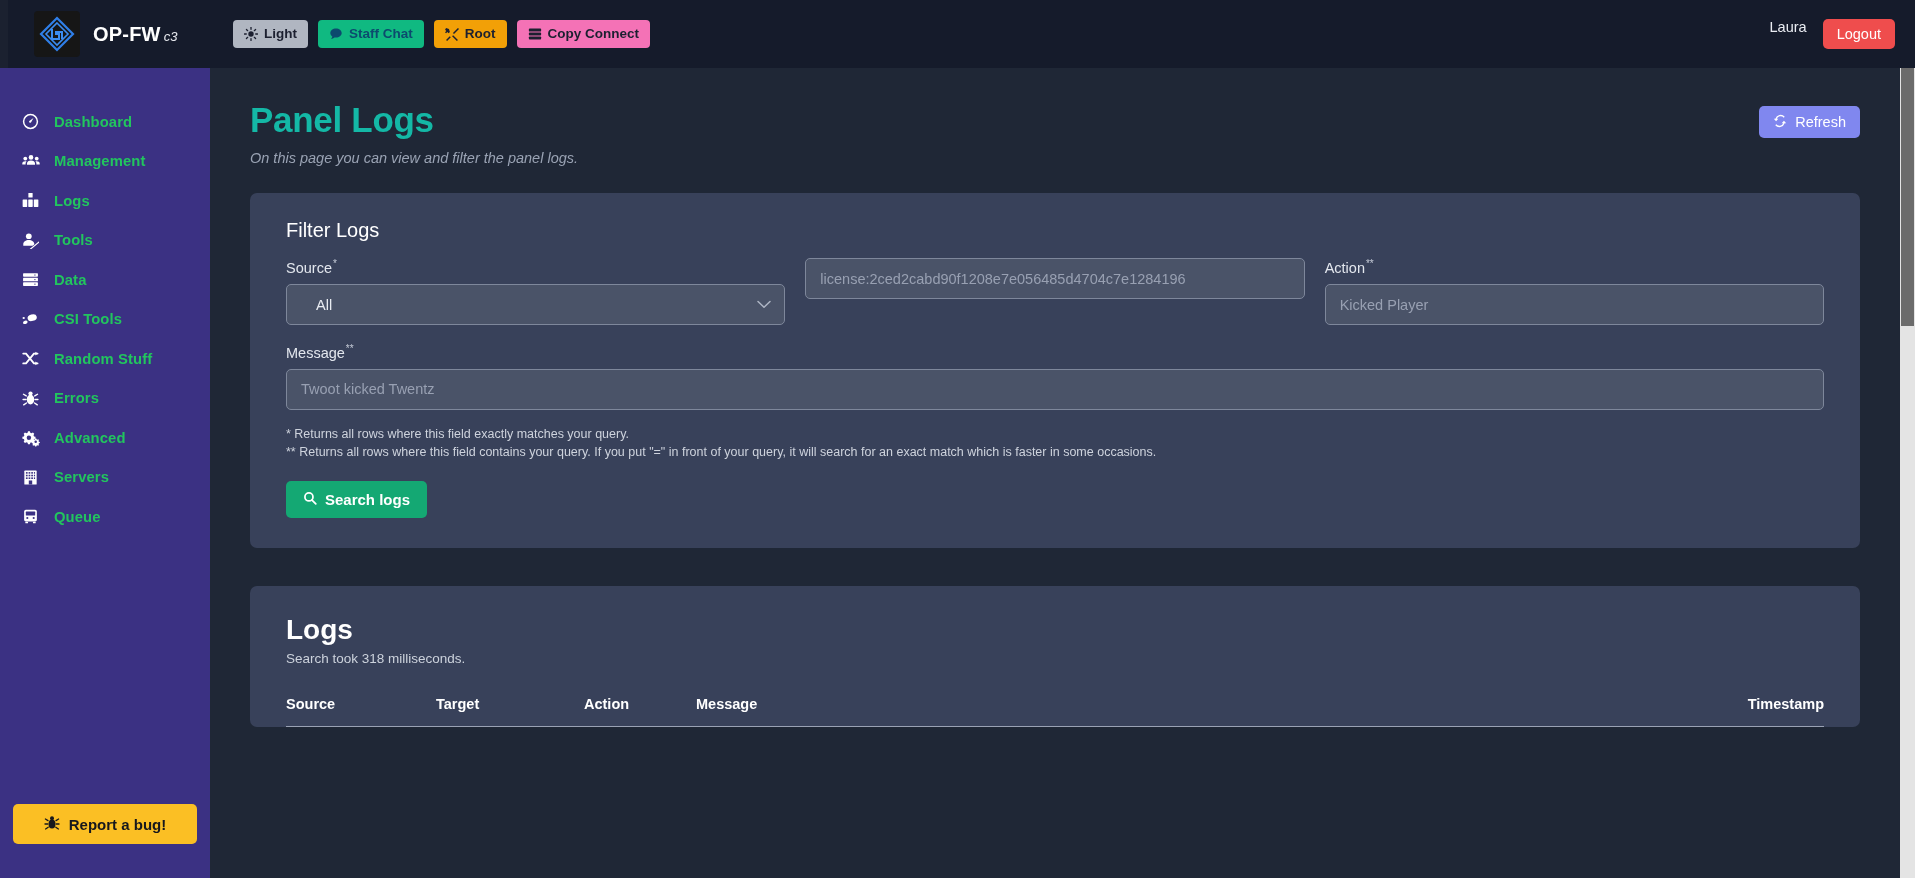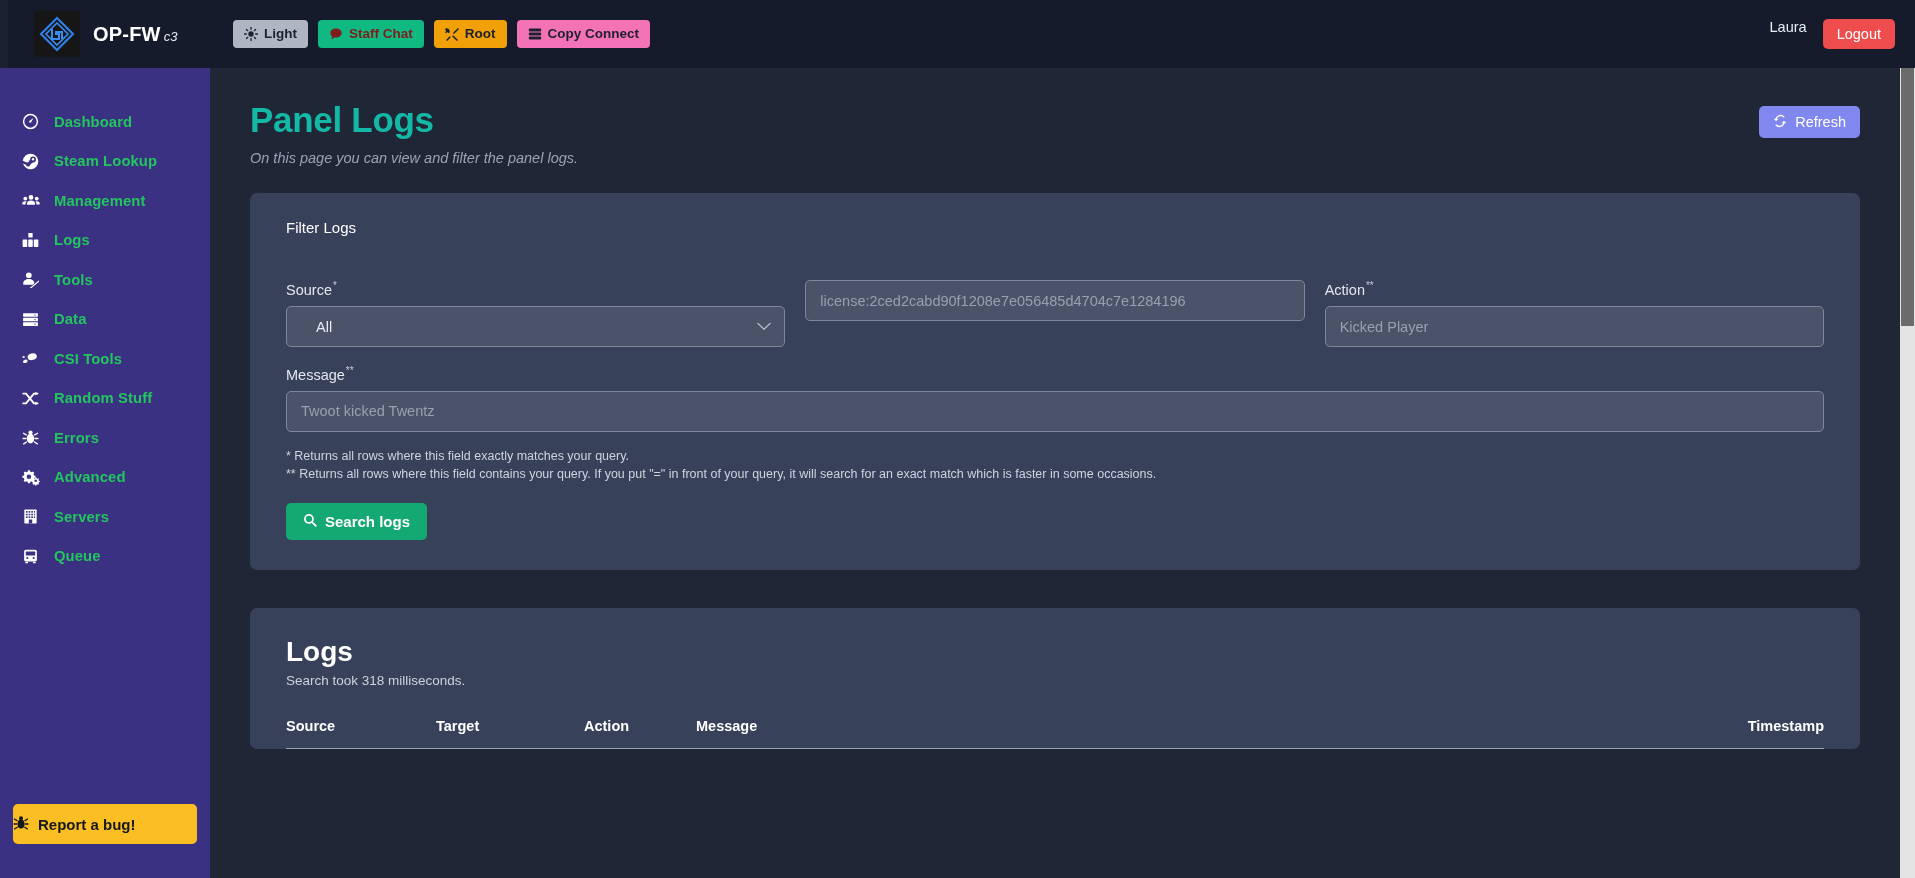--- a/index.html
+++ b/index.html
@@ -72,21 +72,21 @@
     font-family: "Liberation Sans", sans-serif;
     display: inline-flex;
     align-items: center;
     gap: 6px;
     cursor: pointer;
     line-height: 1;
     white-space: nowrap;
   }
   .tbtn svg { display: block; }
   .tbtn-light { background: #b0b6c1; color: #1c2030; }
-  .tbtn-staff { background: #10b981; color: #7f1d1d; }
+  .tbtn-staff { background: #10b981; color: #0c4a6e; }
   .tbtn-root  { background: #f2a007; color: #1c2030; }
   .tbtn-copy  { background: #f472b6; color: #1c2030; }
 
   .topright {
     margin-left: auto;
     display: flex;
     align-items: flex-start;
     gap: 16px;
     padding-right: 28px;
   }
@@ -157,21 +157,21 @@
     background: #fbbf24;
     color: #17181d;
     border: none;
     border-radius: 5px;
     font-size: 15px;
     font-weight: bold;
     font-family: "Liberation Sans", sans-serif;
     cursor: pointer;
     display: flex;
     align-items: center;
-    justify-content: flex-start;
+    justify-content: center;
     gap: 9px;
   }
 
   
   .main {
     position: absolute;
     top: 68px;
     left: 210px;
     width: 1690px;
     height: 810px;
@@ -217,22 +217,22 @@
   }
 
   .card {
     background: #38415a;
     border-radius: 7px;
     margin-top: 27px;
     padding: 26px 36px 30px 36px;
   }
   .card-title {
     color: #ffffff;
-    font-size: 15px;
-    margin-bottom: 44px;
+    font-size: 20px;
+    margin-bottom: 16px;
   }
 
   .form-row {
     display: flex;
     gap: 20px;
   }
   .field { flex: 1 1 0; }
   .field-label {
     color: #e3e7ee;
     font-size: 14.5px;
@@ -434,30 +434,20 @@
     <a class="nav-item">
       <span class="nav-icon">
         <svg width="17" height="17" viewBox="0 0 16 16" fill="currentColor">
             <path d="M8 .8A7.2 7.2 0 1 0 8 15.2 7.2 7.2 0 0 0 8 .8zm0 1.4a5.8 5.8 0 1 1 0 11.6A5.8 5.8 0 0 1 8 2.2z"></path>
             <path d="M10.8 4.6L7.2 7.3l-.1.1a1 1 0 1 0 1.4 1.4l.1-.1z"></path>
           </svg>
       </span>
       <span>Dashboard</span>
     </a>
 
-    <a class="nav-item">
-      <span class="nav-icon">
-        <svg width="17" height="17" viewBox="0 0 16 16" fill="currentColor">
-            <path d="M8 .7A7.3 7.3 0 0 0 .75 7.4l3.9 1.6a2.06 2.06 0 0 1 1.16-.36h.1l1.73-2.5v-.04a2.75 2.75 0 1 1 2.75 2.74h-.06l-2.46 1.76v.14a2.06 2.06 0 0 1-4.1.27L.96 9.86A7.3 7.3 0 1 0 8 .7z"></path>
-            <circle cx="10.4" cy="5.85" r="1.85" fill="#3b3183"></circle>
-            <circle cx="10.4" cy="5.85" r="1.1" fill="currentColor"></circle>
-          </svg>
-      </span>
-      <span>Steam Lookup</span>
-    </a>
 
     <a class="nav-item">
       <span class="nav-icon">
         <svg width="18" height="18" viewBox="0 0 18 16" fill="currentColor">
             <circle cx="9" cy="4.4" r="2.3"></circle>
             <circle cx="3.3" cy="5.6" r="1.9"></circle>
             <circle cx="14.7" cy="5.6" r="1.9"></circle>
             <path d="M9 7.5c-2.3 0-4 1.2-4 2.8v1.5h8v-1.5c0-1.6-1.7-2.8-4-2.8z"></path>
             <path d="M3.3 8.2c-1.7 0-3 .9-3 2.1v1.3h3.3v-1.1c0-.9.4-1.7 1-2.3z"></path>
             <path d="M14.7 8.2c1.7 0 3 .9 3 2.1v1.3h-3.3v-1.1c0-.9-.4-1.7-1-2.3z"></path>

